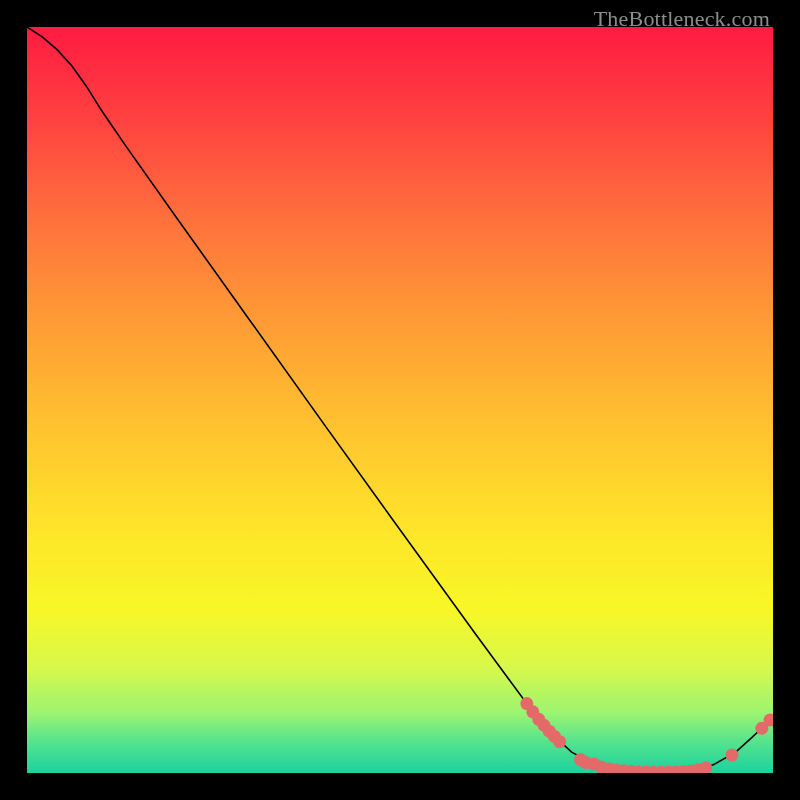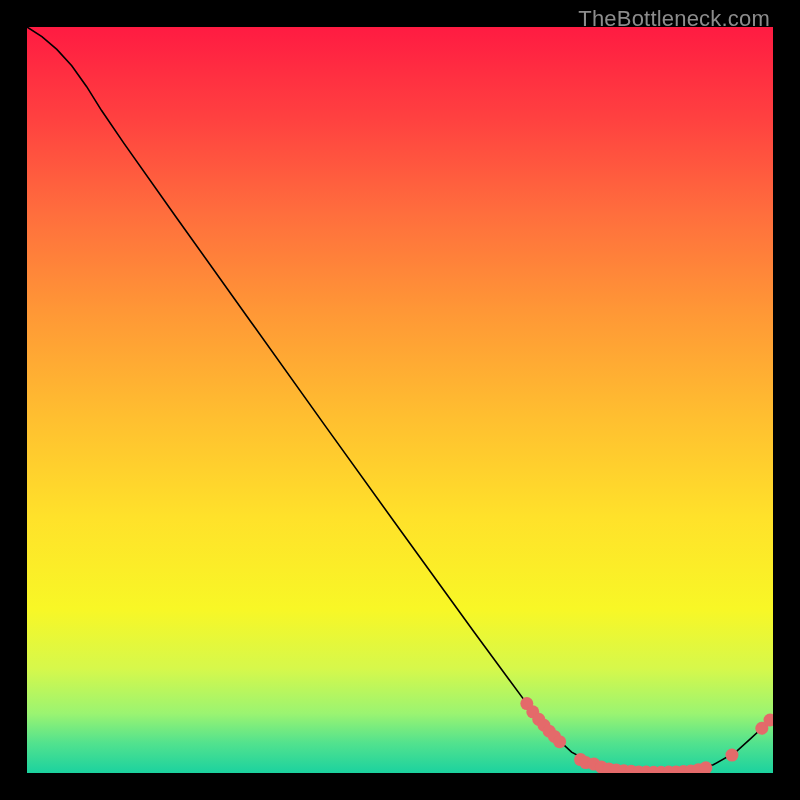--- a/index.html
+++ b/index.html
@@ -27,21 +27,21 @@
       #d6f84b 86%,
       #9bf471 92%,
       #52e28e 96%,
       #1bd29f 100%
     );
   }
   .watermark {
     position: absolute;
     top: 6px;
     right: 30px;
-    font-family: Liberation Sans, sans-serif;
+    font-family: Liberation Serif, serif;
     font-size: 22px;
     color: #8c8c8c;
     letter-spacing: 0.2px;
   }
   svg.plot {
     position: absolute;
     left: 27px;
     top: 27px;
     width: 746px;
     height: 746px;

